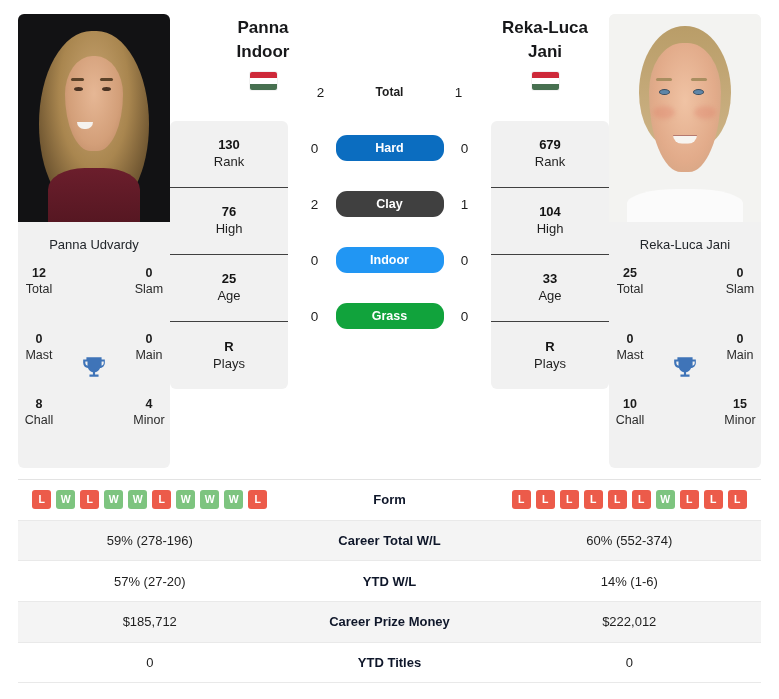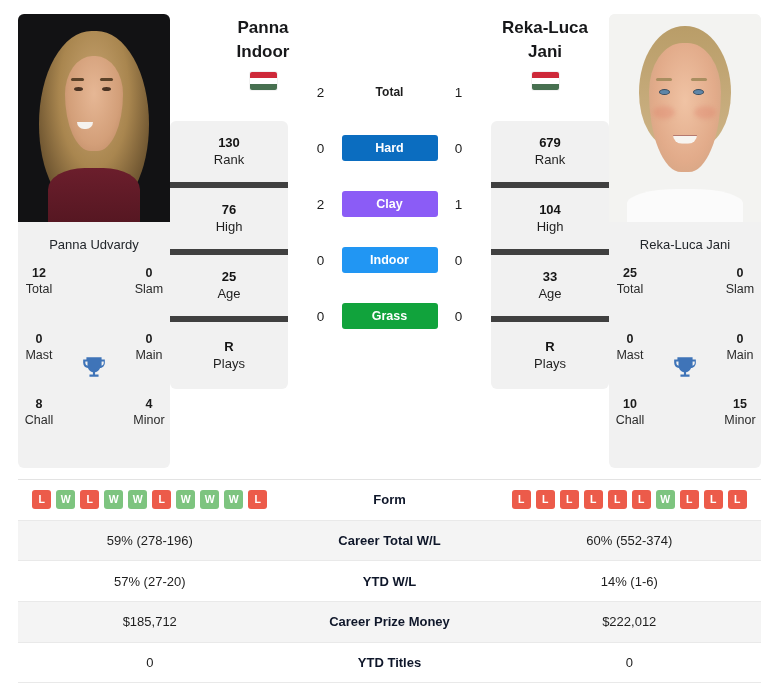--- a/index.html
+++ b/index.html
@@ -140,21 +140,21 @@
     border-radius: 6px;
     overflow: hidden;
   }
   .stat-cell {
     height: 67px;
     display: flex;
     flex-direction: column;
     align-items: center;
     justify-content: center;
     line-height: 1.3;
-    border-bottom: 6px solid #404040;
+    border-bottom: 1px solid #404040;
   }
   .stat-cell:last-child { border-bottom: none; }
   .stat-cell .v { font-size: 13px; font-weight: bold; color: #141414; }
   .stat-cell .k { font-size: 13px; color: #1f1f1f; }
 
   
   .h2h {
     flex: 1 1 auto;
     display: flex;
     flex-direction: column;
@@ -173,28 +173,28 @@
     color: #1c1c1c;
   }
   .h2h-label-total {
     width: 96px;
     text-align: center;
     font-size: 12px;
     font-weight: bold;
     color: #1d1d1d;
   }
   .surface-pill {
-    width: 96px;
+    width: 108px;
     height: 26px;
     line-height: 26px;
     text-align: center;
     color: #ffffff;
     font-size: 12.5px;
     font-weight: bold;
-    border-radius: 3px;
+    border-radius: 11px;
   }
 
   
   .name-head {
     position: absolute;
     top: 16px;
     text-align: center;
     width: 150px;
   }
   .name-head .nm {
@@ -353,21 +353,21 @@
           <div class="h2h-label-total">Total</div>
           <div class="h2h-score">1</div>
         </div>
         <div class="h2h-row">
           <div class="h2h-score">0</div>
           <div class="surface-pill" style="background: rgb(11, 109, 192);">Hard</div>
           <div class="h2h-score">0</div>
         </div>
         <div class="h2h-row">
           <div class="h2h-score">2</div>
-          <div class="surface-pill" style="background: #8b5cf6;">Clay</div>
+          <div class="surface-pill" style="background: #404040;">Clay</div>
           <div class="h2h-score">1</div>
         </div>
         <div class="h2h-row">
           <div class="h2h-score">0</div>
           <div class="surface-pill" style="background: rgb(33, 150, 243);">Indoor</div>
           <div class="h2h-score">0</div>
         </div>
         <div class="h2h-row">
           <div class="h2h-score">0</div>
           <div class="surface-pill" style="background: rgb(17, 163, 60);">Grass</div>

